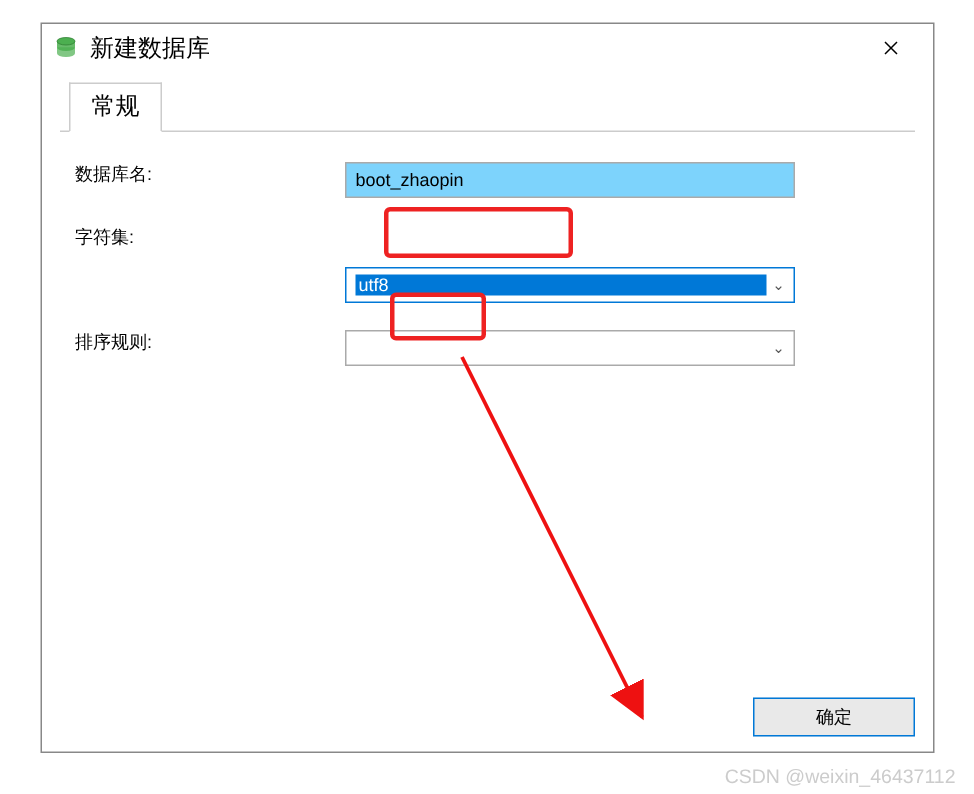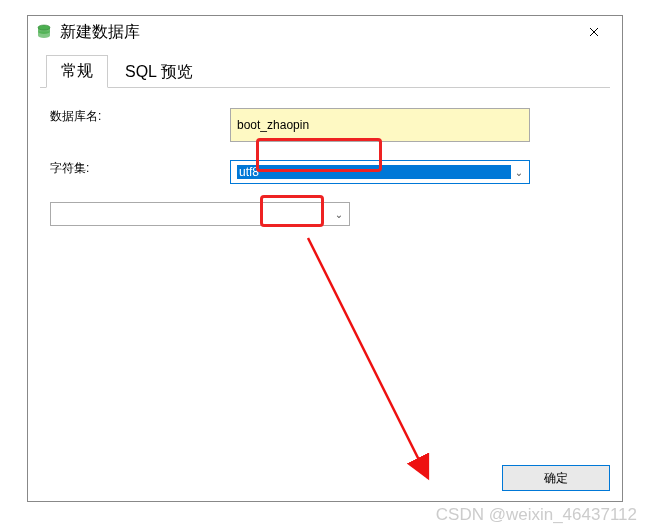--- a/index.html
+++ b/index.html
@@ -91,39 +91,40 @@
       font-size: 12px;
       color: #000;
     }
     .input-wrap {
       flex: 1;
       max-width: 300px;
       position: relative;
     }
     .text-input {
       width: 100%;
-      height: 34px;
+      height: 24px;
       border: 1px solid #aaa;
       padding: 0 6px;
       font-size: 12px;
       font-family: inherit;
-      background: #fef9c3;
+      background: #7dd3fc;
     }
     .combo {
       width: 100%;
       height: 24px;
       border: 1px solid #aaa;
       background: #fff;
       display: flex;
       align-items: center;
       padding: 0 2px 0 6px;
       cursor: pointer;
     }
     .combo.focused {
       border-color: #0078d7;
+      margin-top: 28px;
     }
     .combo-text {
       flex: 1;
       font-size: 12px;
     }
     .combo-text.selected {
       background: #0078d7;
       color: #fff;
       padding: 0 2px;
       display: inline-block;
@@ -166,21 +167,21 @@
       font-family: inherit;
       cursor: pointer;
     }
     .btn.primary {
       border-color: #0078d7;
     }
     .watermark {
       position: absolute;
       right: 12px;
       bottom: 4px;
-      font-size: 17px;
+      font-size: 13px;
       color: #ccc;
       font-family: Arial, sans-serif;
     }
   </style>
 </head>
 <body>
 
 <div class="dialog">
   <div class="titlebar">
     <span class="title-icon">
@@ -195,21 +196,20 @@
     <span class="close-btn">
       <svg viewBox="0 0 10 10" width="10" height="10">
         <path d="M1 1 L9 9 M9 1 L1 9" stroke="#000" stroke-width="1"></path>
       </svg>
     </span>
   </div>
 
   <div class="client">
     <div class="tabs">
       <div class="tab active">常规</div>
-      <div class="tab">SQL 预览</div>
     </div>
 
     <div class="form">
       <div class="row">
         <div class="label">数据库名:</div>
         <div class="input-wrap">
           <input class="text-input" type="text" value="boot_zhaopin" style="">
         </div>
       </div>
 
@@ -217,20 +217,21 @@
         <div class="label">字符集:</div>
         <div class="input-wrap">
           <div class="combo focused">
             <span class="combo-text selected">utf8</span>
             <span class="combo-arrow">⌄</span>
           </div>
         </div>
       </div>
 
       <div class="row">
+        <div class="label">排序规则:</div>
         <div class="input-wrap">
           <div class="combo">
             <span class="combo-text"></span>
             <span class="combo-arrow">⌄</span>
           </div>
         </div>
       </div>
     </div>
 
     <div class="highlight-box hl-1"></div>

